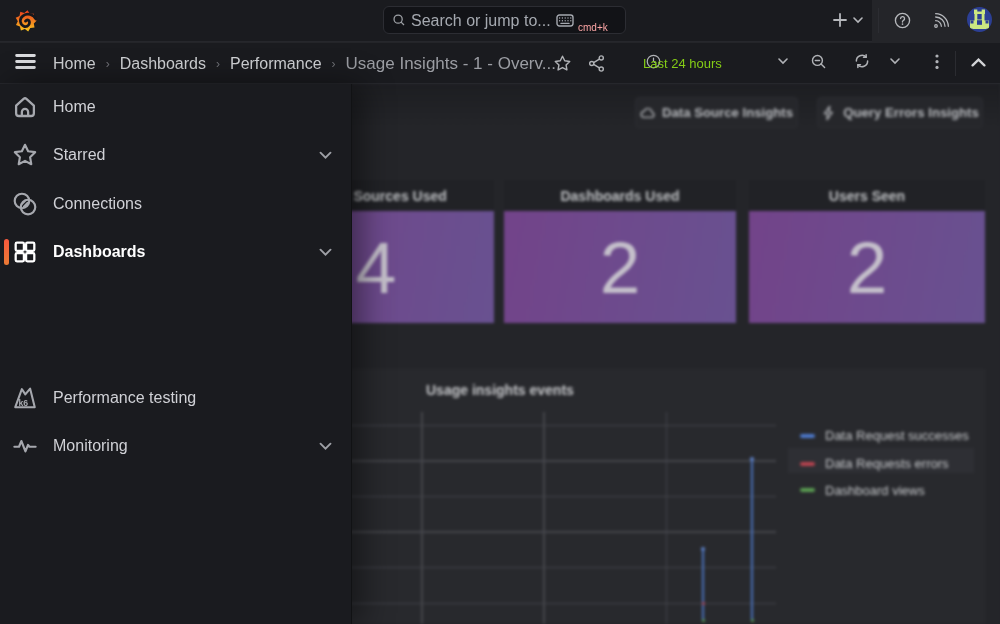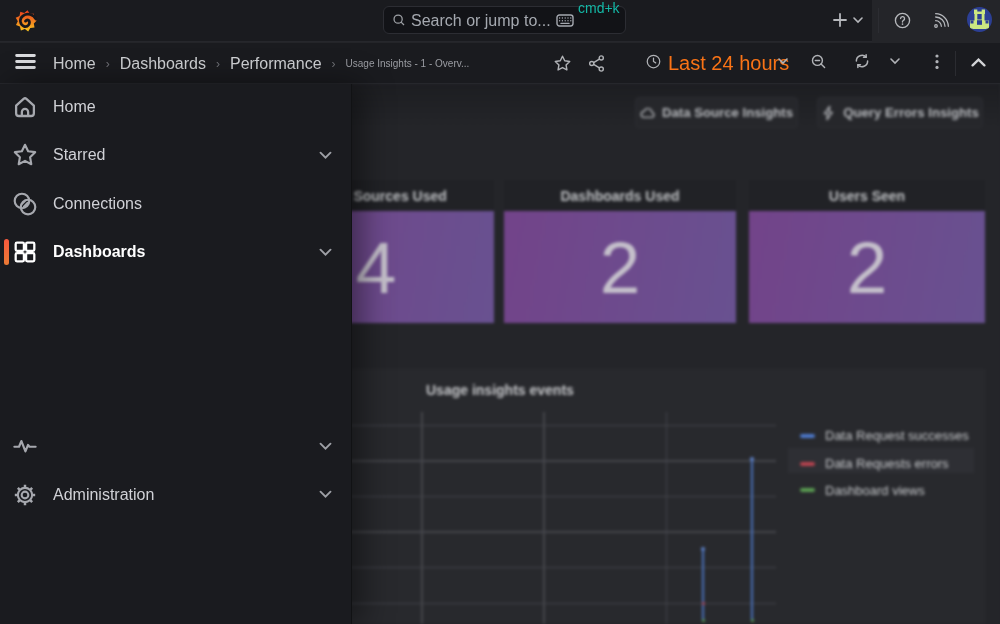--- a/index.html
+++ b/index.html
@@ -15,21 +15,21 @@
   .leg-txt{position:absolute;font-size:13px;color:#c6c8cb}
   #topbar{position:absolute;left:0;top:0;width:872px;height:42px;background:#1a1b1f;border-bottom:1px solid #26272c}
   #row2{position:absolute;left:0;top:43px;width:1000px;height:41px;background:#1a1b1f;border-bottom:1px solid #26272c}
   #drawer{position:absolute;left:0;top:84px;width:352px;height:540px;background:#1a1b1f;box-shadow:10px 0 30px rgba(0,0,0,0.45);border-right:1px solid #111214}
   .mi{position:absolute;left:0;width:352px;height:48px}
   .mi svg{position:absolute;left:12px;top:11px;width:26px;height:26px}
   .mi svg.chev{left:auto;width:13px;height:9px;top:19.5px}
   .mi .lbl{position:absolute;left:53px;top:0;height:48px;display:flex;align-items:center;font-size:16px;font-weight:500;color:#d0d1d6}
   .mi .chev{position:absolute;right:20px}
   .crumb{font-size:16px;color:#d0d2d5}
-  .crumb.dim{color:#9b9da3;font-size:10px}
+  .crumb.dim{color:#9b9da3;font-size:17px}
   .sep{font-size:12px;color:#6f7076;margin:0 10px}
 </style>
 </head>
 <body>
 
 <div id="content">
   <div class="abs" style="left:0;top:0;width:1000px;height:44px;background:linear-gradient(rgba(14,15,18,0.35),rgba(14,15,18,0))"></div>
 
   <div class="btn" style="left:635px;top:13px;width:163px">
     <svg width="16" height="16" viewBox="0 0 24 24" fill="none" stroke="#b7b9bd" stroke-width="2">
@@ -100,21 +100,21 @@
   <div class="abs" style="left:383px;top:6px;width:243px;height:28px;background:#121317;border:1px solid #2c2d33;border-radius:6px"></div>
   <svg class="abs" style="left:392px;top:13px" width="14" height="14" viewBox="0 0 24 24" fill="none" stroke="#9da0a5" stroke-width="2.2">
       <circle cx="10.5" cy="10.5" r="7"></circle>
       <path d="m15.6 15.6 5 5"></path>
     </svg>
   <div class="abs" style="left:411px;top:12px;font-size:16px;color:#a5a9b0">Search or jump to...</div>
   <svg class="abs" style="left:556px;top:14px" width="18" height="13" viewBox="0 0 18 13" fill="none" stroke="#a5a9b0" stroke-width="1.4">
       <rect x="1" y="1" width="16" height="11" rx="2.4"></rect>
       <path d="M3.6 4h.01M6.4 4h.01M9.2 4h.01M12 4h.01M14.8 4h.01M3.6 6.7h.01M6.4 6.7h.01M9.2 6.7h.01M12 6.7h.01M14.8 6.7h.01M5 9.4h8" stroke-linecap="round"></path>
     </svg>
-  <div class="abs" style="left:578px;top:0;font-size:14px;color:#14b8a6">cmd+k</div>
+  <div class="abs" style="left:578px;top:22px;font-size:10px;color:#fca5a5">cmd+k</div>
 
   <svg class="abs" style="left:832px;top:12px" width="16" height="16" viewBox="0 0 16 16" fill="none" stroke="#b6b8bc" stroke-width="1.8" stroke-linecap="round">
       <path d="M8 2v12M2 8h12"></path>
     </svg>
   <svg class="abs" style="left:852.5px;top:17px" width="10" height="7" viewBox="0 0 10 7" fill="none" stroke="#b6b8bc" stroke-width="1.6" stroke-linecap="round">
       <path d="m1 1 4 4 4-4"></path>
     </svg>
   <div class="abs" style="left:878px;top:8px;width:1px;height:25px;background:#2c2d32"></div>
   <svg class="abs" style="left:894px;top:12px" width="17" height="17" viewBox="0 0 24 24" fill="none" stroke="#b6b8bc" stroke-width="1.9">
       <circle cx="12" cy="12" r="10"></circle>
@@ -171,21 +171,21 @@
   <svg class="abs" style="left:587px;top:11px" width="19" height="19" viewBox="0 0 24 24" fill="none" stroke="#b0b2b6" stroke-width="1.8">
       <circle cx="18" cy="5" r="2.6"></circle>
       <circle cx="18" cy="19" r="2.6"></circle>
       <circle cx="6" cy="12" r="2.6"></circle>
       <path d="m8.4 10.8 7.2-4.4M8.4 13.2l7.2 4.4"></path>
     </svg>
   <svg class="abs" style="left:646px;top:11px" width="15" height="15" viewBox="0 0 24 24" fill="none" stroke="#b0b2b6" stroke-width="2">
       <circle cx="12" cy="12" r="10"></circle>
       <path d="M12 6.5V12l3.5 2.2" stroke-linecap="round"></path>
     </svg>
-  <div class="abs" style="left:668px;top:0;height:41px;display:flex;align-items:center;font-size:20px;color:#f97316">Last 24 hours</div>
+  <div class="abs" style="left:643px;top:0;height:41px;display:flex;align-items:center;font-size:13px;color:#84cc16">Last 24 hours</div>
   <svg class="abs" style="left:778px;top:15px" width="10" height="7" viewBox="0 0 10 7" fill="none" stroke="#b0b2b6" stroke-width="1.6" stroke-linecap="round">
       <path d="m1 1 4 4 4-4"></path>
     </svg>
   <svg class="abs" style="left:810px;top:10px" width="17" height="17" viewBox="0 0 24 24" fill="none" stroke="#b0b2b6" stroke-width="2" stroke-linecap="round">
       <circle cx="10.5" cy="10.5" r="7"></circle>
       <path d="m15.6 15.6 5 5"></path>
       <path d="M7.5 10.5h6"></path>
     </svg>
   <svg class="abs" style="left:853px;top:9px" width="18" height="18" viewBox="0 0 24 24" fill="none" stroke="#b0b2b6" stroke-width="2" stroke-linecap="round">
       <path d="M4.5 12a7.5 7.5 0 0 1 13-5.2"></path>
@@ -238,32 +238,29 @@
         <rect x="3.4" y="3.4" width="7.6" height="7.6" rx="1.2"></rect>
         <rect x="13" y="3.4" width="7.6" height="7.6" rx="1.2"></rect>
         <rect x="3.4" y="13" width="7.6" height="7.6" rx="1.2"></rect>
         <rect x="13" y="13" width="7.6" height="7.6" rx="1.2"></rect>
       </svg>
     <span class="lbl" style="color:#ffffff;font-weight:bold">Dashboards</span>
     <svg class="chev" viewBox="0 0 13 9" fill="none" stroke="#9ea0a6" stroke-width="1.9" stroke-linecap="round">
         <path d="m1.5 1.7 5 5 5-5"></path>
       </svg>
   </div>
+  <div class="mi" style="top:289.5px">
+    <svg viewBox="0 0 24 24" fill="none" stroke="#a6a8ae" stroke-width="1.9" stroke-linejoin="round">
+        <path d="M3 20.5 9.1 3.8l3.2 4.9 4.4-5.4 4.3 17.2Z"></path>
+        <text x="6" y="19" font-size="8" font-weight="bold" fill="#a6a8ae" stroke="none" font-family="Liberation Sans,sans-serif">k6</text>
+      </svg>
+    <span class="lbl">Performance testing</span>
+  </div>
   <div class="mi" style="top:338px">
     <svg viewBox="0 0 24 24" fill="none" stroke="#a6a8ae" stroke-width="2" stroke-linejoin="round" stroke-linecap="round">
         <path d="M2.2 12.7h4.3l2.2-5.3 3.7 9.6 2.4-6 1.3 1.7h5.7"></path>
       </svg>
+    <span class="lbl">Monitoring</span>
     <svg class="chev" viewBox="0 0 13 9" fill="none" stroke="#9ea0a6" stroke-width="1.9" stroke-linecap="round">
         <path d="m1.5 1.7 5 5 5-5"></path>
       </svg>
   </div>
-  <div class="mi" style="top:386.5px">
-    <svg viewBox="0 0 24 24" fill="none" stroke="#a6a8ae" stroke-width="1.9">
-        <circle cx="12" cy="12" r="3.1"></circle>
-        <circle cx="12" cy="12" r="6.6"></circle>
-        <path d="M12 2.6v2.8M12 18.6v2.8M2.6 12h2.8M18.6 12h2.8M5.4 5.4l2 2M16.6 16.6l2 2M5.4 18.6l2-2M16.6 7.4l2-2" stroke-width="2.3"></path>
-      </svg>
-    <span class="lbl">Administration</span>
-    <svg class="chev" viewBox="0 0 13 9" fill="none" stroke="#9ea0a6" stroke-width="1.9" stroke-linecap="round">
-        <path d="m1.5 1.7 5 5 5-5"></path>
-      </svg>
-  </div>
 </div>
 
 </body></html>

